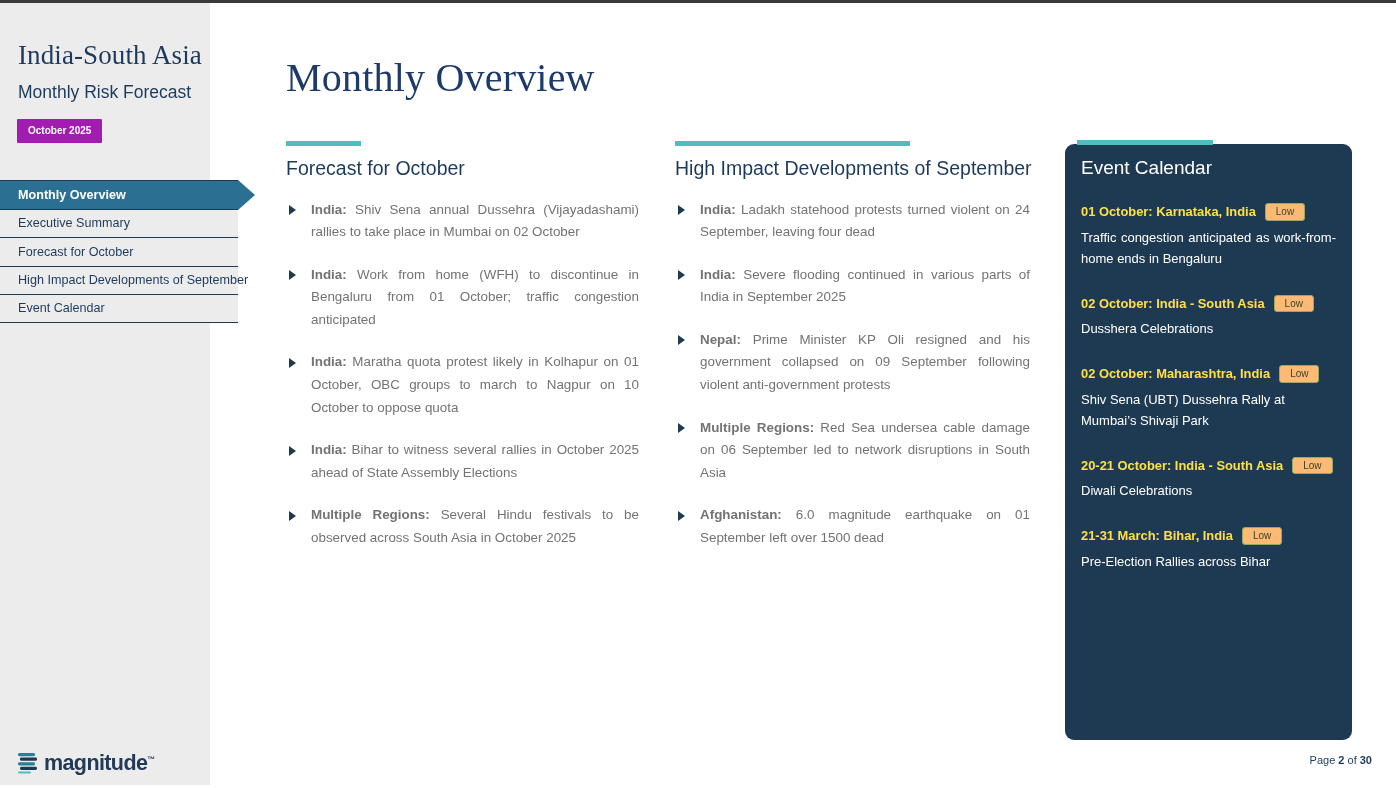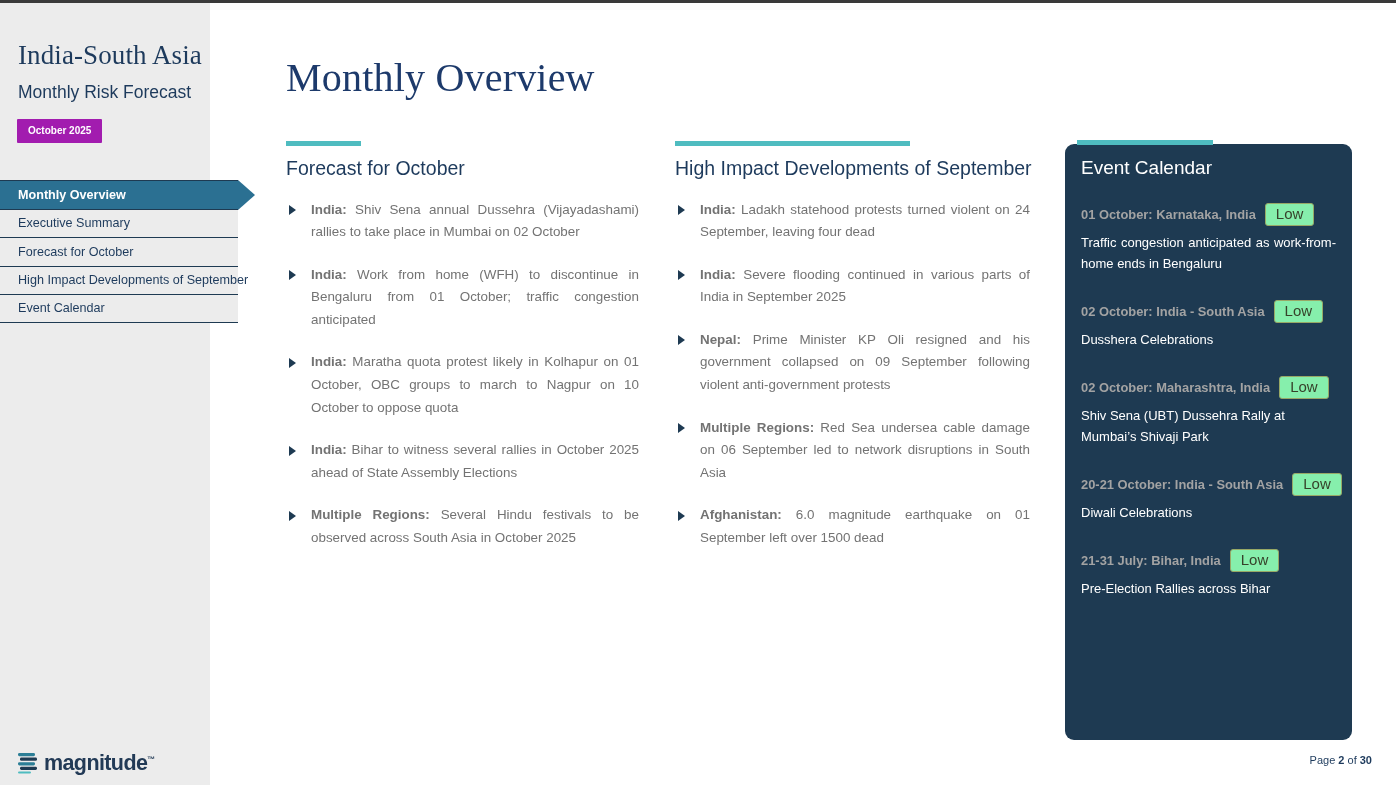--- a/index.html
+++ b/index.html
@@ -137,29 +137,29 @@
   .cal-title {
     font-size: 19px; font-weight: 400; color: #ffffff;
     margin-bottom: 24px;
   }
   .cal-event { margin-bottom: 26px; }
   .cal-event-head {
     display: flex; align-items: center; gap: 9px;
     margin-bottom: 6px;
   }
   .cal-event-title {
-    font-size: 12.9px; font-weight: 700; color: #a3a3a3;
+    font-size: 12.9px; font-weight: 700; color: #fde047;
     white-space: nowrap;
   }
   .badge {
     display: inline-block;
-    background: #86efac;
+    background: #fdba74;
     border: 1px solid #97a866;
     color: #36422a;
-    font-size: 15px;
+    font-size: 10px;
     padding: 2px 10px 2.5px 10px;
     border-radius: 3px;
     line-height: 1.1;
   }
   .cal-event-desc {
     font-size: 13px; line-height: 21px; color: #ffffff;
     text-align: justify;
   }
   .cal-event-desc.nojust { text-align: left; }
 
@@ -299,21 +299,21 @@
     <div class="cal-event">
       <div class="cal-event-head">
         <span class="cal-event-title">20-21 October: India - South Asia</span>
         <span class="badge">Low</span>
       </div>
       <div class="cal-event-desc nojust">Diwali Celebrations</div>
     </div>
 
     <div class="cal-event">
       <div class="cal-event-head">
-        <span class="cal-event-title">21-31 July: Bihar, India</span>
+        <span class="cal-event-title">21-31 March: Bihar, India</span>
         <span class="badge">Low</span>
       </div>
       <div class="cal-event-desc nojust">Pre-Election Rallies across Bihar</div>
     </div>
   </div>
 
   <div class="page-num"><span>Page </span><b>2</b><span> of </span><b>30</b></div>
 </div>
 
 </body></html>

